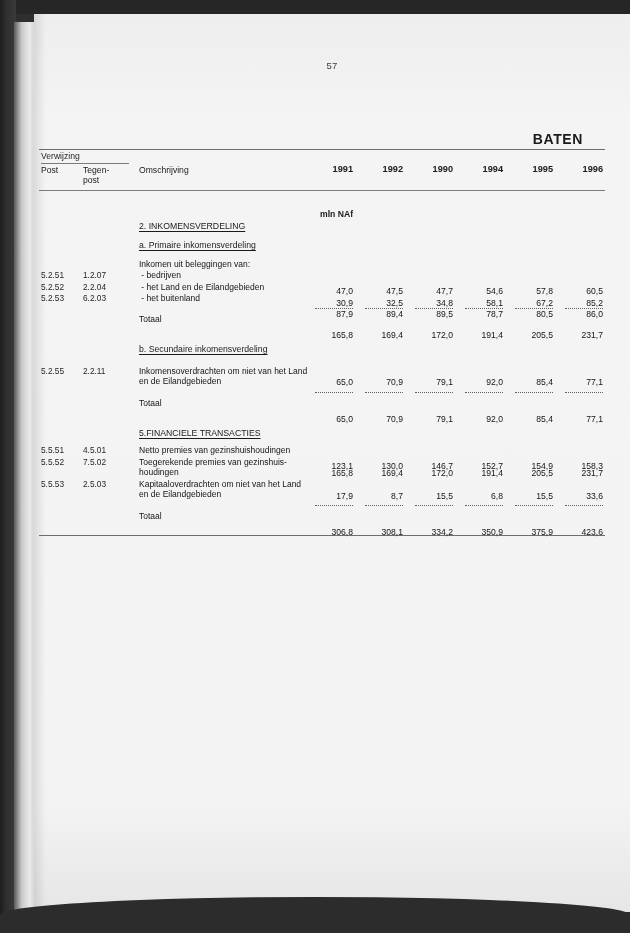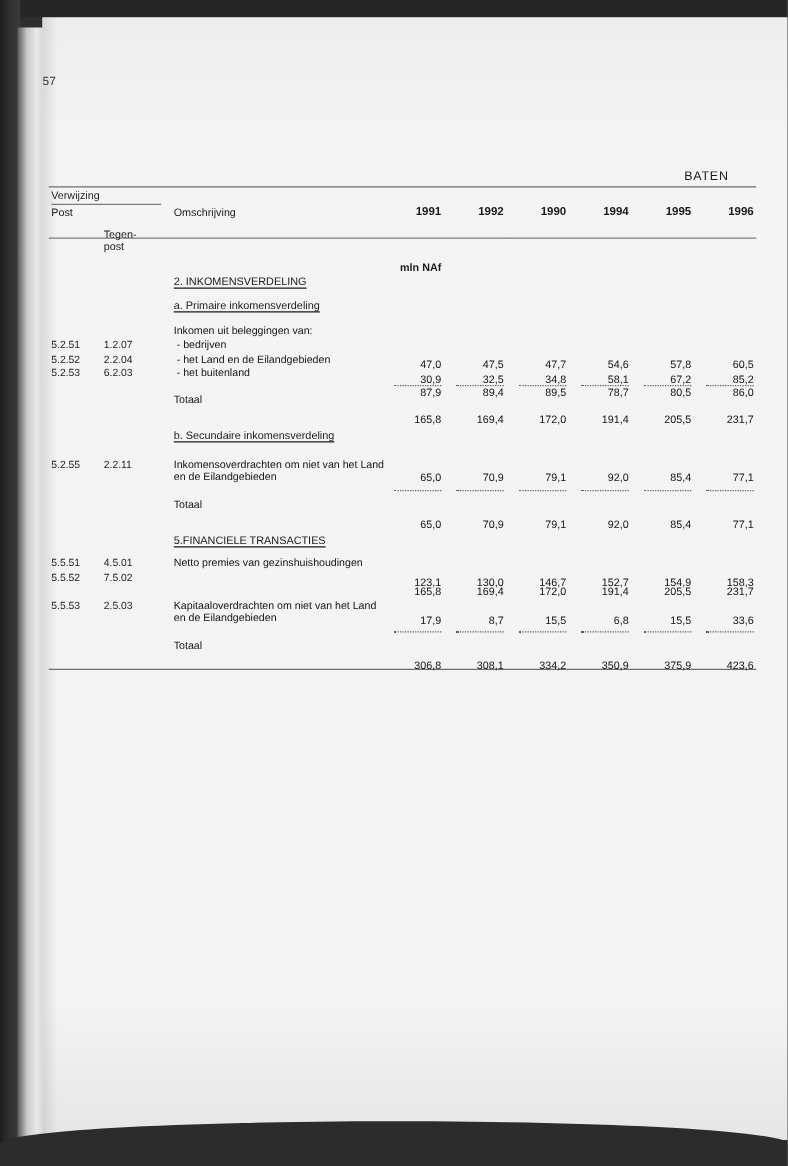--- a/index.html
+++ b/index.html
@@ -53,40 +53,40 @@
   .paper-inner {
     position: absolute;
     left: 0; top: 0; right: 0; bottom: 0;
     padding: 0;
   }
 
   
   .folio {
     position: absolute;
     left: 0; right: 0; top: 46px;
-    text-align: left;
+    text-align: center;
     font-size: 9.5px;
     letter-spacing: .2px;
     color: #3a3a3a;
   }
 
   
   .sheet {
     position: absolute;
     left: 5px; top: 118px;
     width: 566px;
   }
 
   .baten-row {
     position: relative;
     height: 17px;
   }
   .baten {
     position: absolute; right: 22px; bottom: 2px;
-    font-size: 10px; font-weight: normal;
+    font-size: 14px; font-weight: bold;
     letter-spacing: .6px;
     color: #1a1a1a;
   }
 
   .rule {
     height: 0;
     border-top: 1.1px solid #6d6d6d;
     width: 100%;
   }
   .rule.thin { border-top: 0.9px solid #7b7b7b; }
@@ -107,21 +107,20 @@
     border-top: 0.9px solid #7b7b7b;
   }
   .col-post {
     position: absolute; left: 2px; top: 15px;
     font-size: 8.6px;
   }
   .col-tegen {
     position: absolute; left: 44px; top: 15px;
     font-size: 8.6px;
     line-height: 10px;
-    margin-top: 17px;
   }
   .col-omschr {
     position: absolute; left: 100px; top: 15px;
     font-size: 8.6px;
   }
   .years {
     position: absolute; left: 264px; top: 14px;
     width: 300px;
     display: flex;
   }
@@ -427,20 +426,22 @@
               <div class="v">146,7</div>
               <div class="v">152,7</div>
               <div class="v">154,9</div>
               <div class="v">158,3</div>
             </div>
           </div>
 
           <div class="row tall">
             <div class="ref1">5.5.52</div>
             <div class="ref2">7.5.02</div>
+            <div class="desc">Toegerekende premies van gezinshuis-
+houdingen</div>
             <div class="vals" style="top:11.4px">
               <div class="v">165,8</div>
               <div class="v">169,4</div>
               <div class="v">172,0</div>
               <div class="v">191,4</div>
               <div class="v">205,5</div>
               <div class="v">231,7</div>
             </div>
           </div>
 

